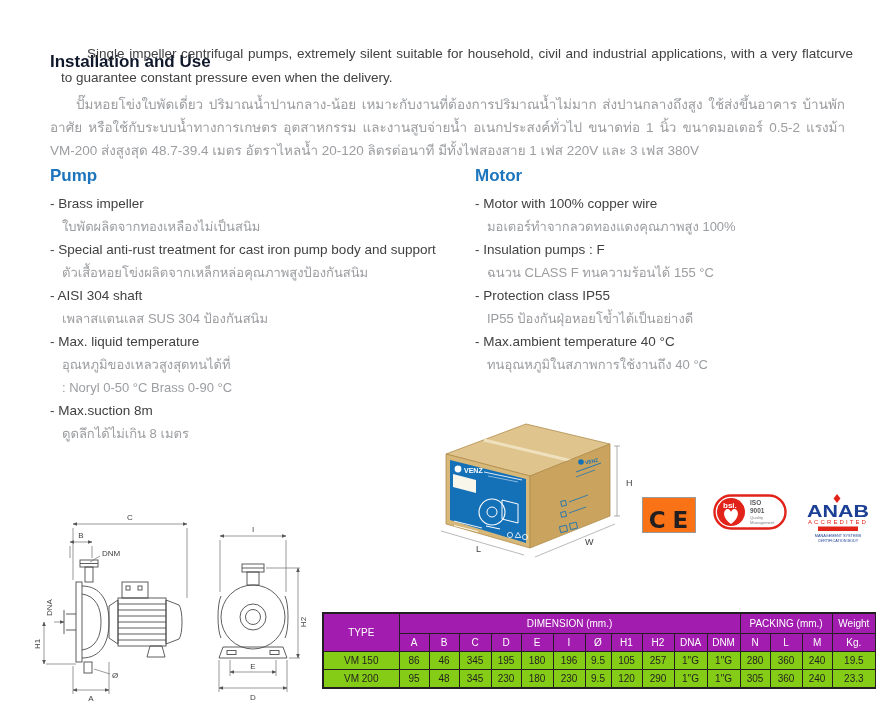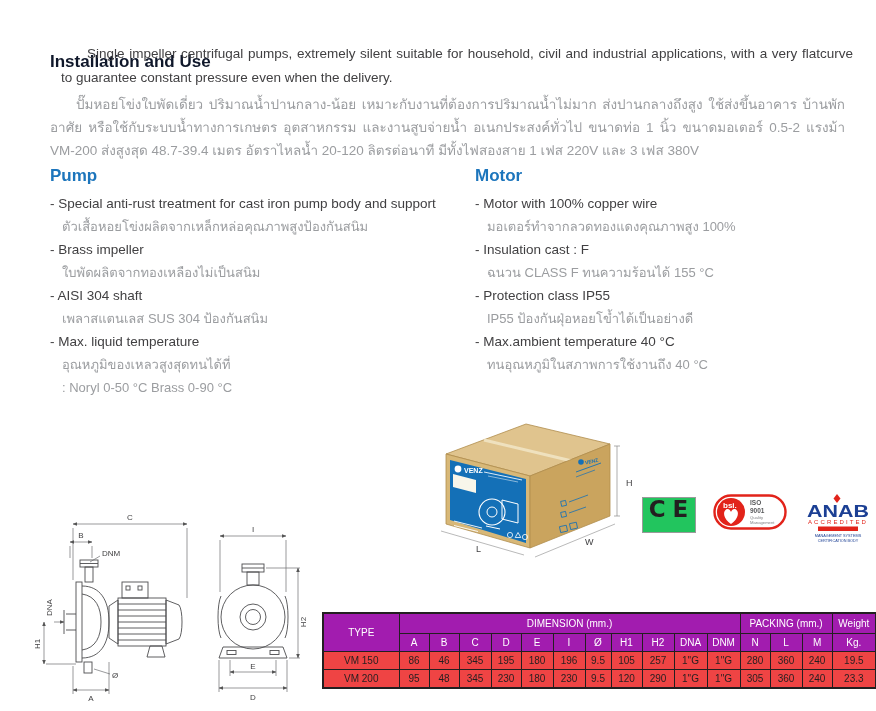--- a/index.html
+++ b/index.html
@@ -13,69 +13,73 @@
   .spec-item{margin:0;}
   .spec-en{font-size:13.5px;color:#414042;line-height:23px;white-space:nowrap;}
   .spec-th{font-size:13px;color:#9b9da0;line-height:23px;padding-left:12px;white-space:nowrap;}
   
   .fig{position:absolute;}
   
   #dim-table{position:absolute;left:322px;top:612px;width:553px;border-collapse:collapse;
              table-layout:fixed;font-size:10px;color:#231f20;background:#fff;border:2px solid #231f20;}
   #dim-table th{background:#a21caf;color:#fff;font-weight:normal;border:1px solid #231f20;
                 text-align:center;padding:0;height:17px;font-size:10px;}
-  #dim-table td{border:1px solid #231f20;text-align:center;padding:0;height:17px;background:#ef4444;}
+  #dim-table td{border:1px solid #231f20;text-align:center;padding:0;height:17px;background:#84cc16;}
   #dim-table .group-row th{height:19px;}
   
   #ce-box{position:absolute;left:642px;top:497px;width:52px;height:34px;border:1px solid #9a9a9a;
-          background:#22c55e;display:flex;align-items:flex-start;justify-content:center;}
+          background:#f97316;display:flex;align-items:flex-end;justify-content:center;}
   #ce-box span{font-size:23px;font-weight:bold;color:#231f20;letter-spacing:7px;line-height:1;
                font-family:"DejaVu Sans",sans-serif;transform:translateX(3px);}
 </style>
 </head>
 <body>
 
 <div id="page">
 
   <div class="blue-head" style="left:50px;top:12px;">Installation and Use</div>
   <div class="para indent" style="left:50px;top:42px;width:792px;margin-left:11px;">Single impeller centrifugal pumps, extremely silent suitable for household, civil and industrial applications, with a very flatcurve to guarantee constant pressure even when the delivery.</div>
   <div class="para th indent" style="left:50px;top:93px;width:795px;">ปั๊มหอยโข่งใบพัดเดี่ยว ปริมาณน้ำปานกลาง-น้อย เหมาะกับงานที่ต้องการปริมาณน้ำไม่มาก ส่งปานกลางถึงสูง ใช้ส่งขึ้นอาคาร บ้านพักอาศัย หรือใช้กับระบบน้ำทางการเกษตร อุตสาหกรรม และงานสูบจ่ายน้ำ อเนกประสงค์ทั่วไป ขนาดท่อ 1 นิ้ว ขนาดมอเตอร์ 0.5-2 แรงม้า VM-200 ส่งสูงสุด 48.7-39.4 เมตร อัตราไหลน้ำ 20-120 ลิตรต่อนาที มีทั้งไฟสองสาย 1 เฟส 220V และ 3 เฟส 380V</div>
 
   <div class="spec-col" style="left:50px;top:166px;width:418px;">
     <div style="font-size:17px;font-weight:bold;color:#1c75bc;margin-bottom:6px;">Pump</div>
     <div id="pump-list">
         <div class="spec-item">
+          <div class="spec-en">- Brass impeller</div>
+          <div class="spec-th">ใบพัดผลิตจากทองเหลืองไม่เป็นสนิม</div>
+        </div>
+        <div class="spec-item">
           <div class="spec-en">- Special anti-rust treatment for cast iron pump body and support</div>
           <div class="spec-th">ตัวเสื้อหอยโข่งผลิตจากเหล็กหล่อคุณภาพสูงป้องกันสนิม</div>
-        </div>
-        <div class="spec-item">
-          <div class="spec-en">- Brass impeller</div>
-          <div class="spec-th">ใบพัดผลิตจากทองเหลืองไม่เป็นสนิม</div>
         </div>
         <div class="spec-item">
           <div class="spec-en">- AISI 304 shaft</div>
           <div class="spec-th">เพลาสแตนเลส SUS 304 ป้องกันสนิม</div>
         </div>
         <div class="spec-item">
           <div class="spec-en">- Max. liquid temperature</div>
           <div class="spec-th">อุณหภูมิของเหลวสูงสุดทนได้ที่</div>
           <div class="spec-th">: Noryl 0-50 °C Brass 0-90 °C</div>
         </div>
+        <div class="spec-item">
+          <div class="spec-en">- Max.suction 8m</div>
+          <div class="spec-th">ดูดลึกได้ไม่เกิน 8 เมตร</div>
+        </div>
       </div>
   </div>
 
   <div class="spec-col" style="left:475px;top:166px;width:400px;">
     <div style="font-size:17px;font-weight:bold;color:#1c75bc;margin-bottom:6px;">Motor</div>
     <div id="motor-list">
         <div class="spec-item">
           <div class="spec-en">- Motor with 100% copper wire</div>
           <div class="spec-th">มอเตอร์ทำจากลวดทองแดงคุณภาพสูง 100%</div>
         </div>
         <div class="spec-item">
-          <div class="spec-en">- Insulation cast : F</div>
+          <div class="spec-en">- Insulation pumps : F</div>
           <div class="spec-th">ฉนวน CLASS F ทนความร้อนได้ 155 °C</div>
         </div>
         <div class="spec-item">
           <div class="spec-en">- Protection class IP55</div>
           <div class="spec-th">IP55 ป้องกันฝุ่อหอยโข้ำได้เป็นอย่างดี</div>
         </div>
         <div class="spec-item">
           <div class="spec-en">- Max.ambient temperature 40 °C</div>
           <div class="spec-th">ทนอุณหภูมิในสภาพการใช้งานถึง 40 °C</div>
         </div>

